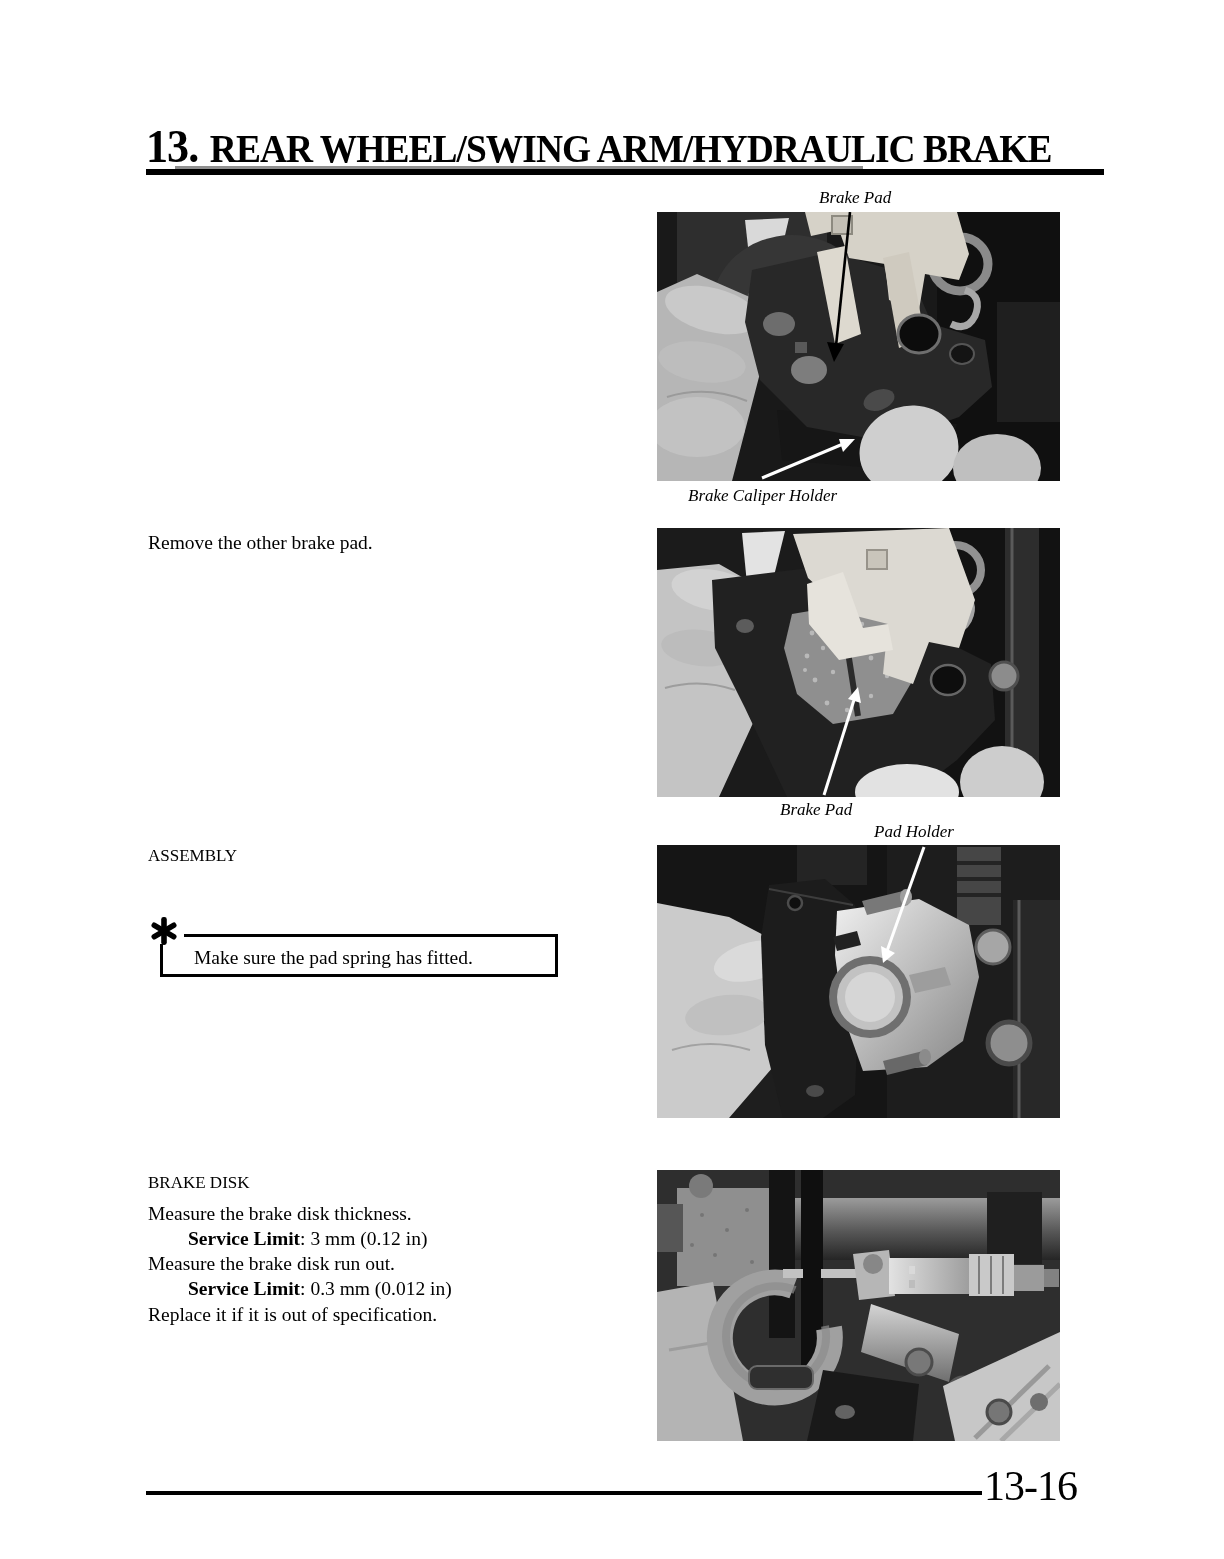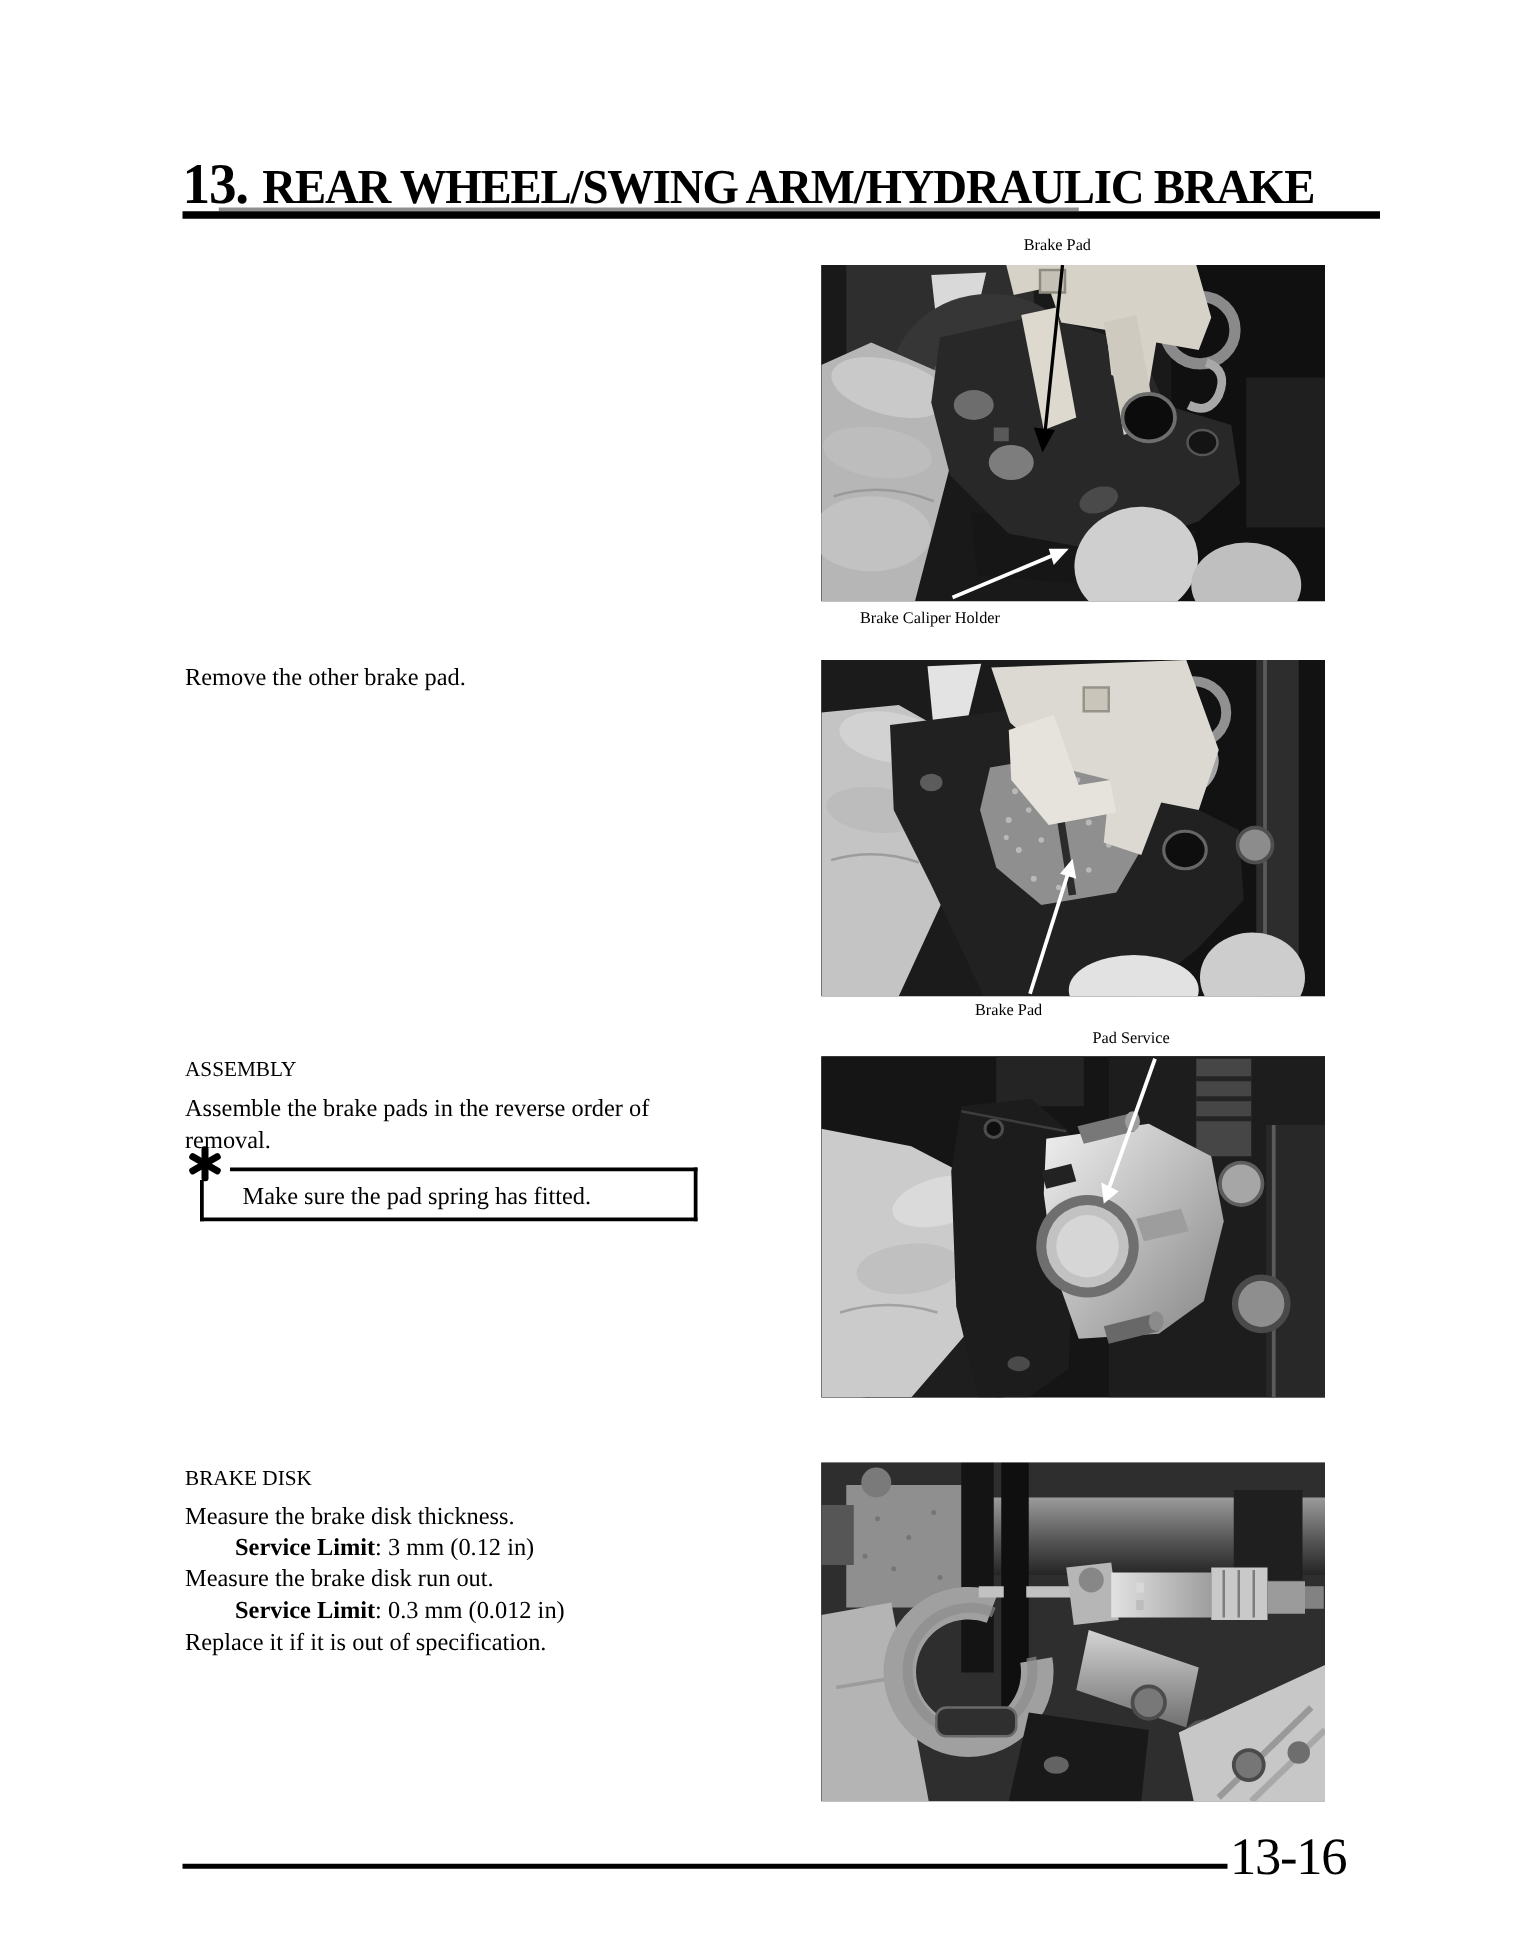--- a/index.html
+++ b/index.html
@@ -6,21 +6,21 @@
   .page{position:relative;width:1212px;height:1559px;background:#ffffff;
         font-family:"Liberation Serif", serif;color:#000;overflow:hidden;}
   .abs{position:absolute;}
   .txt{font-size:19.5px;line-height:25px;}
   .b{font-weight:bold;margin-left:40px;}
   .title-num{font-size:46px;font-weight:bold;letter-spacing:-1px;}
   .title-name{font-size:39px;font-weight:bold;letter-spacing:-1px;margin-left:12px;}
   .title-row{display:flex;align-items:baseline;transform:scaleX(0.96);transform-origin:left;white-space:nowrap;}
   .rule{background:#000;}
   .rule-soft{background:#8f8f8f;}
-  .figlabel{font-size:13px;white-space:nowrap;}
+  .figlabel{font-size:17px;white-space:nowrap;font-style:italic;}
   .photo{position:absolute;overflow:hidden;background:#1c1c1c;}
   .photo svg{display:block;width:100%;height:100%;}
   .pagenum{font-size:42px;font-weight:normal;letter-spacing:-1px;}
   .heading{font-size:17px;font-weight:normal;}
 </style>
 </head>
 <body>
 
 <div class="page">
 
@@ -150,24 +150,23 @@
         <ellipse cx="345" cy="254" rx="42" ry="36" fill="#cdcdcd"></ellipse>
       </g>
       <g>
         <line x1="167" y1="267" x2="197" y2="172" stroke="#ffffff" stroke-width="3"></line>
         <polygon points="201,159 204,175 191,171" fill="#ffffff"></polygon>
       </g>
     </svg>
   </div>
 
   <div class="abs figlabel" style="left:780px;top:800px;">Brake Pad</div>
-  <div class="abs figlabel" style="left:874px;top:822px;">Pad Service</div>
+  <div class="abs figlabel" style="left:874px;top:822px;">Pad Holder</div>
 
   <div class="abs heading" style="left:148px;top:846px;">ASSEMBLY</div>
-  <div class="abs txt" style="left:148px;top:875px;width:410px;">Assemble the brake pads in the reverse order of removal.</div>
 
   <svg class="abs" style="left:149px;top:916px;" width="30" height="30" viewBox="0 0 30 30">
     <g fill="#000">
       <rect x="12.2" y="1" width="5.6" height="28" rx="2.4"></rect>
       <rect x="12.2" y="1" width="5.6" height="28" rx="2.4" transform="rotate(60 15 15)"></rect>
       <rect x="12.2" y="1" width="5.6" height="28" rx="2.4" transform="rotate(120 15 15)"></rect>
     </g>
   </svg>
 
   <div class="abs rule" style="left:184px;top:934px;width:374px;height:3px;"></div>

